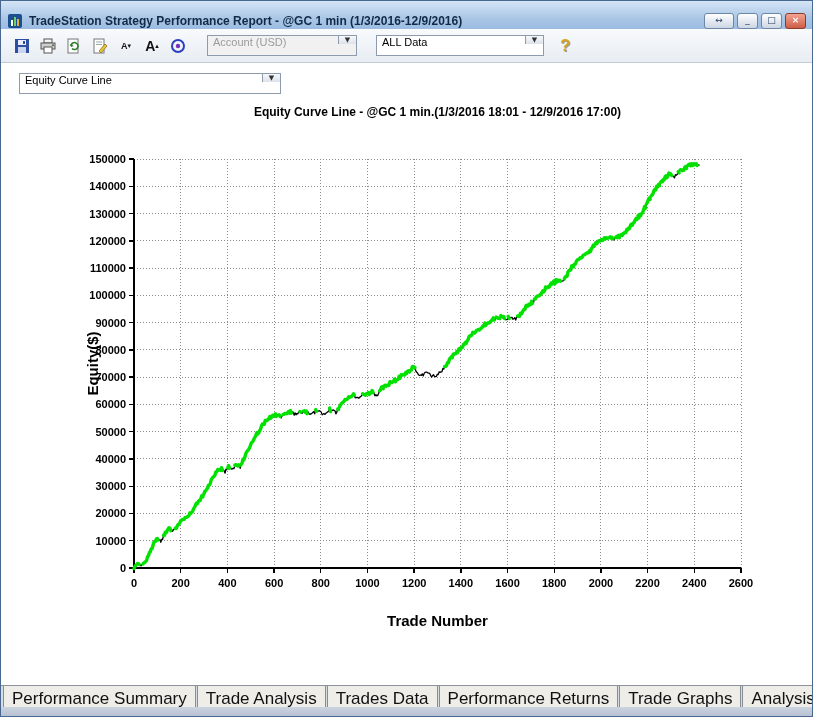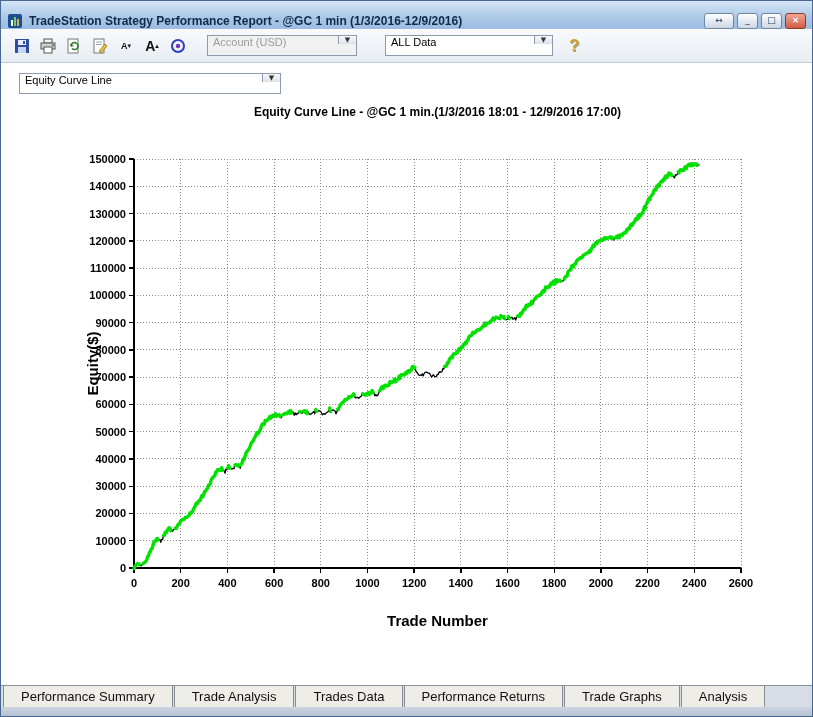--- a/index.html
+++ b/index.html
@@ -32,36 +32,36 @@
   
   .combo{height:21px;border:1px solid #8e9bac;background:#fff;display:flex;align-items:flex-start;
     font-size:11px;box-sizing:border-box;}
   .combo-text{flex:1;display:flex;align-items:center;padding:0 5px;white-space:nowrap;overflow:hidden;color:#000;}
   .combo-arrow{width:17px;border-left:1px solid #8e9bac;background:linear-gradient(#f7f8fa,#dde2ea);
     display:flex;align-items:center;justify-content:center;font-size:7px;color:#333;
     font-family:"DejaVu Sans",sans-serif;}
   .combo.disabled{background:#f1f1f1;}
   .combo.disabled .combo-text{color:#9b9b9b;}
   .account-combo{width:150px;margin-left:16px;}
-  .data-combo{width:168px;margin-left:28px;}
+  .data-combo{width:168px;margin-left:19px;}
 
   
   .content{position:absolute;top:62px;left:0;right:0;height:622px;background:#fff;}
   .graph-combo{position:absolute;left:18px;top:10px;width:262px;z-index:5;gap:40px;}
   #chart-svg{position:absolute;left:0;top:0;}
   svg text{font-family:"Liberation Sans",sans-serif;fill:#000;}
   .tickY{font-size:11px;font-weight:bold;text-anchor:end;}
   .tickX{font-size:11px;font-weight:bold;text-anchor:middle;}
   .chart-title{font-size:12px;font-weight:bold;text-anchor:middle;}
   .axis-label{font-size:15px;font-weight:bold;text-anchor:middle;}
 
   
   .tabbar{position:absolute;left:0;top:684px;right:0;height:22px;background:#d7dde6;
     border-top:1px solid #8d939c;display:flex;align-items:flex-start;padding-left:2px;box-sizing:border-box;}
-  .tab{font-size:13px;padding:3px 17px;background:#eeede8;border:1px solid #868d97;border-top:none;
+  .tab{font-size:17px;padding:3px 8px;background:#eeede8;border:1px solid #868d97;border-top:none;
     margin-right:1px;border-radius:0 0 2px 2px;color:#111;white-space:nowrap;}
   .tab.active{background:#fff;font-weight:bold;position:relative;top:-1px;padding-top:4px;border-top:1px solid #fff;}
   .bottom-edge{position:absolute;left:0;top:706px;right:0;height:10px;
     background:linear-gradient(#ccd4e0,#b4bfd0);}
 </style>
 </head>
 <body>
 
 <div class="window">
 

